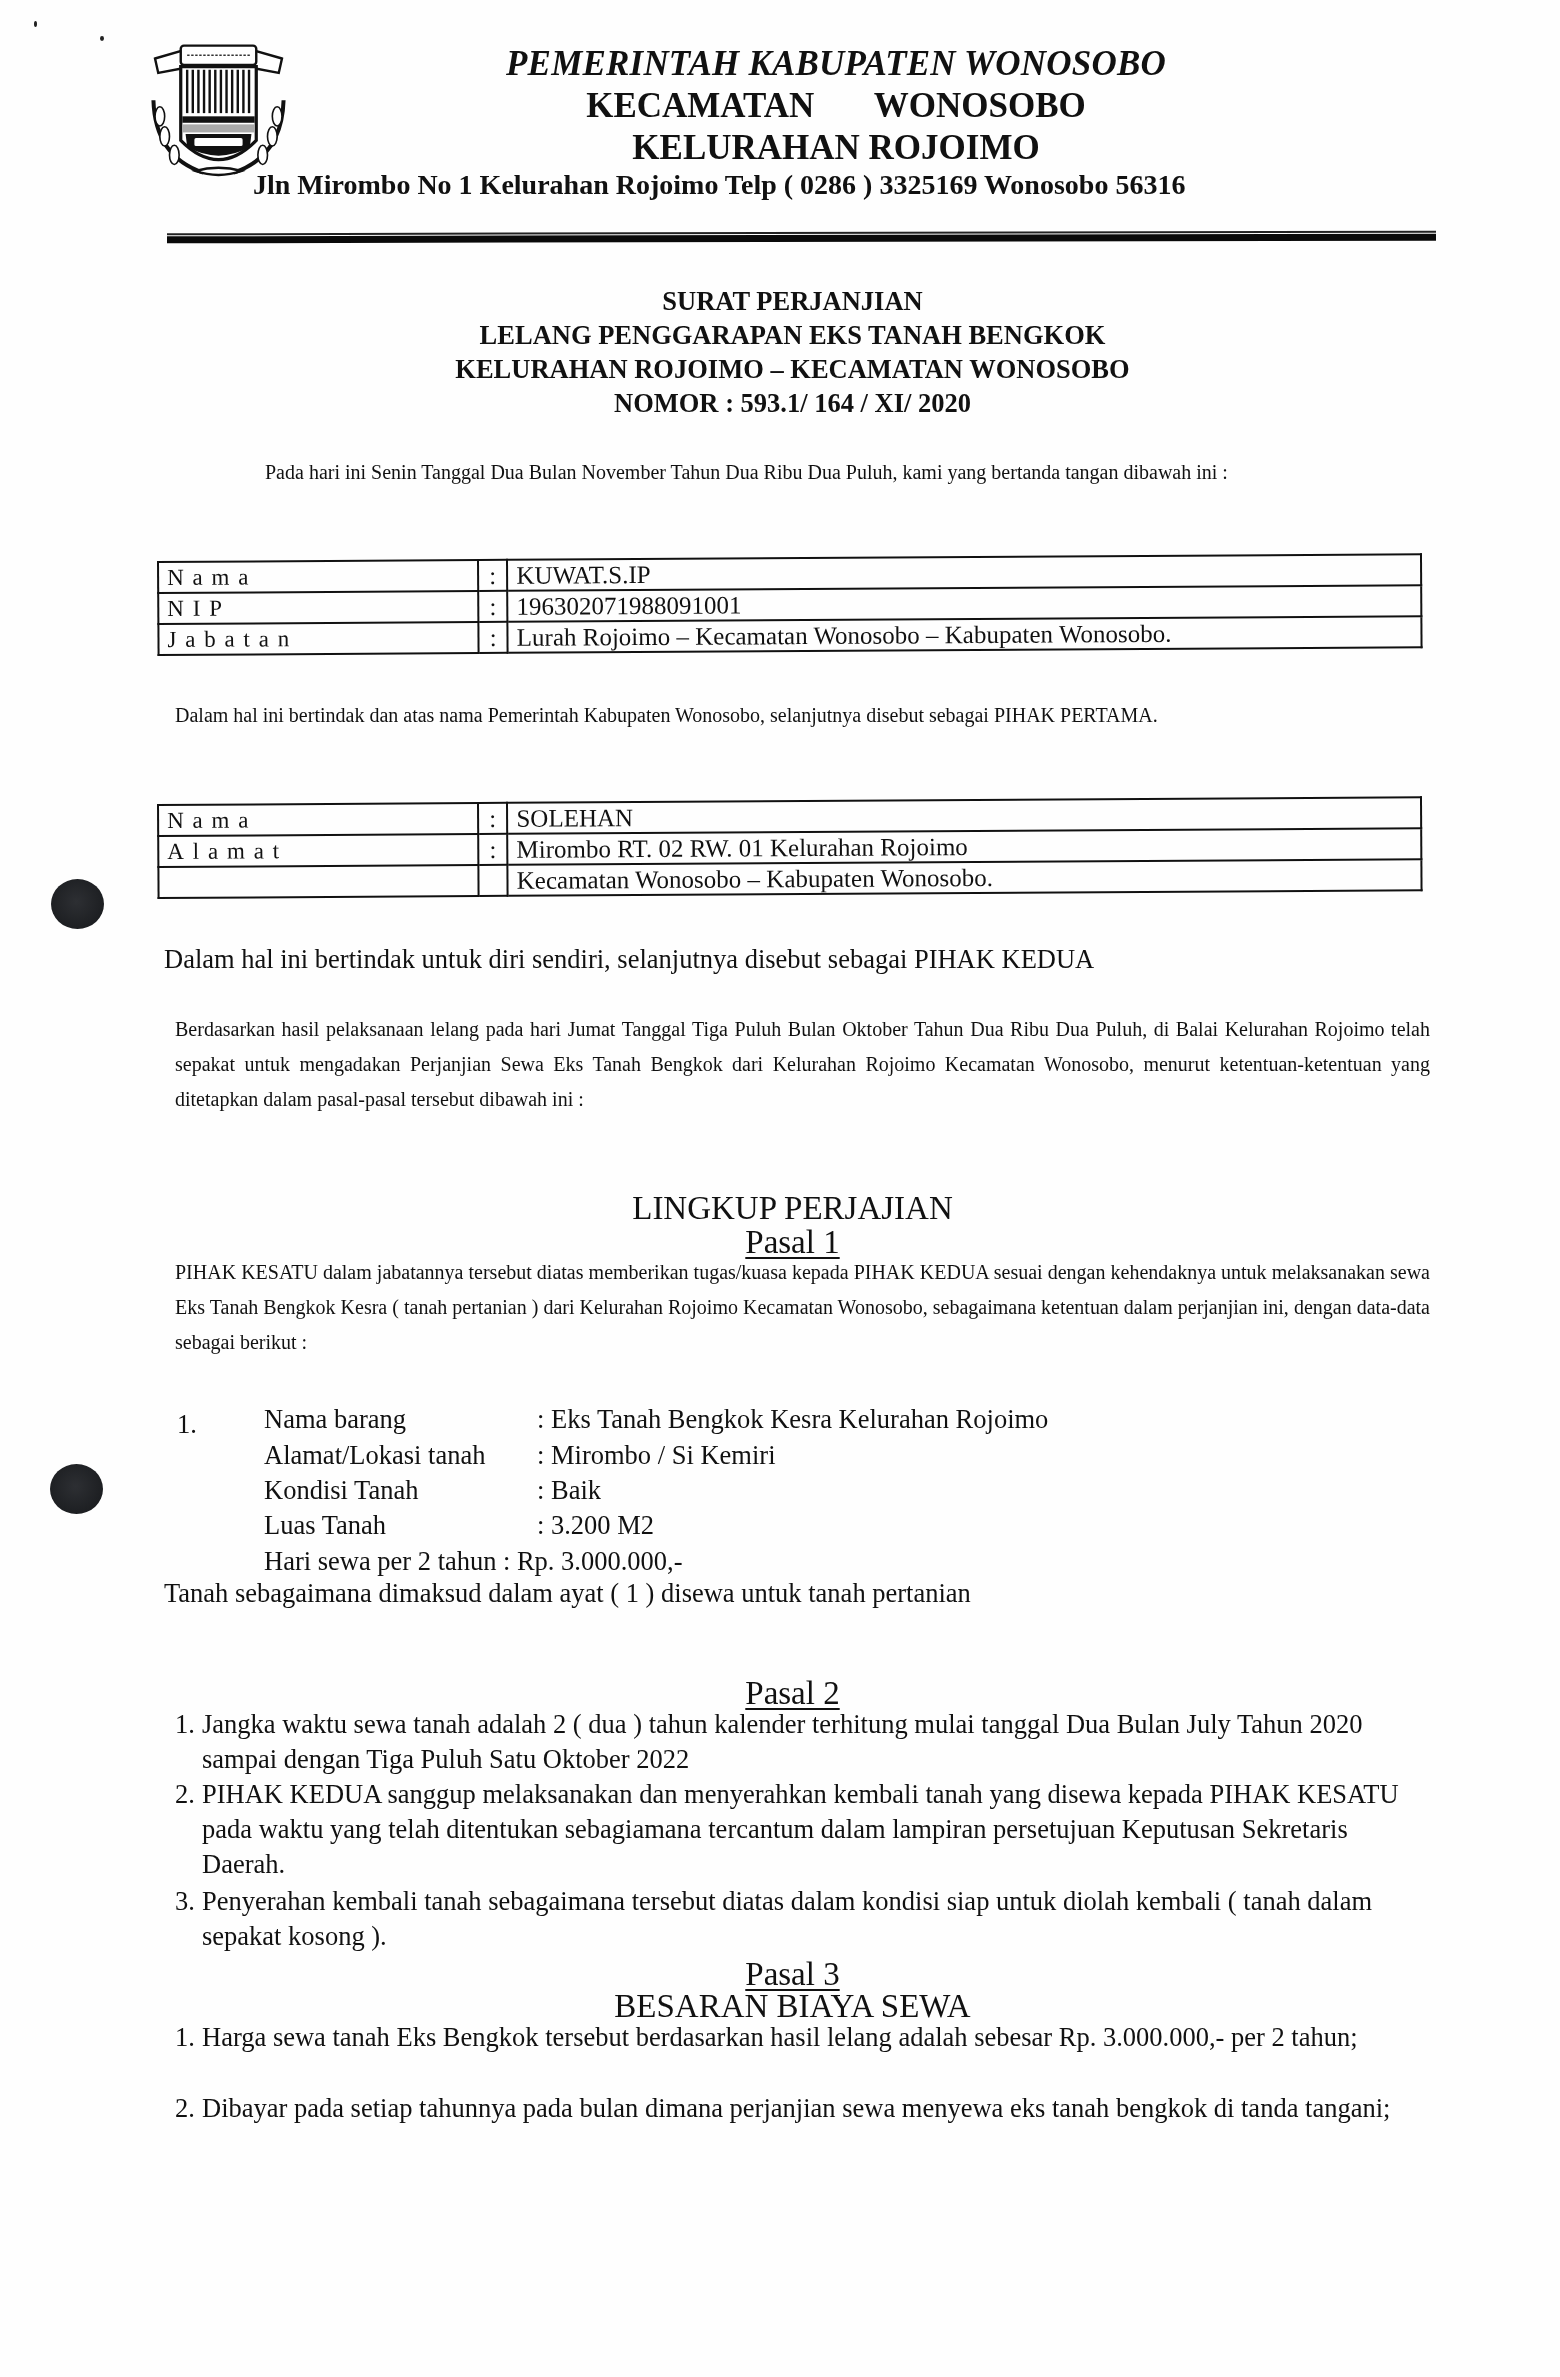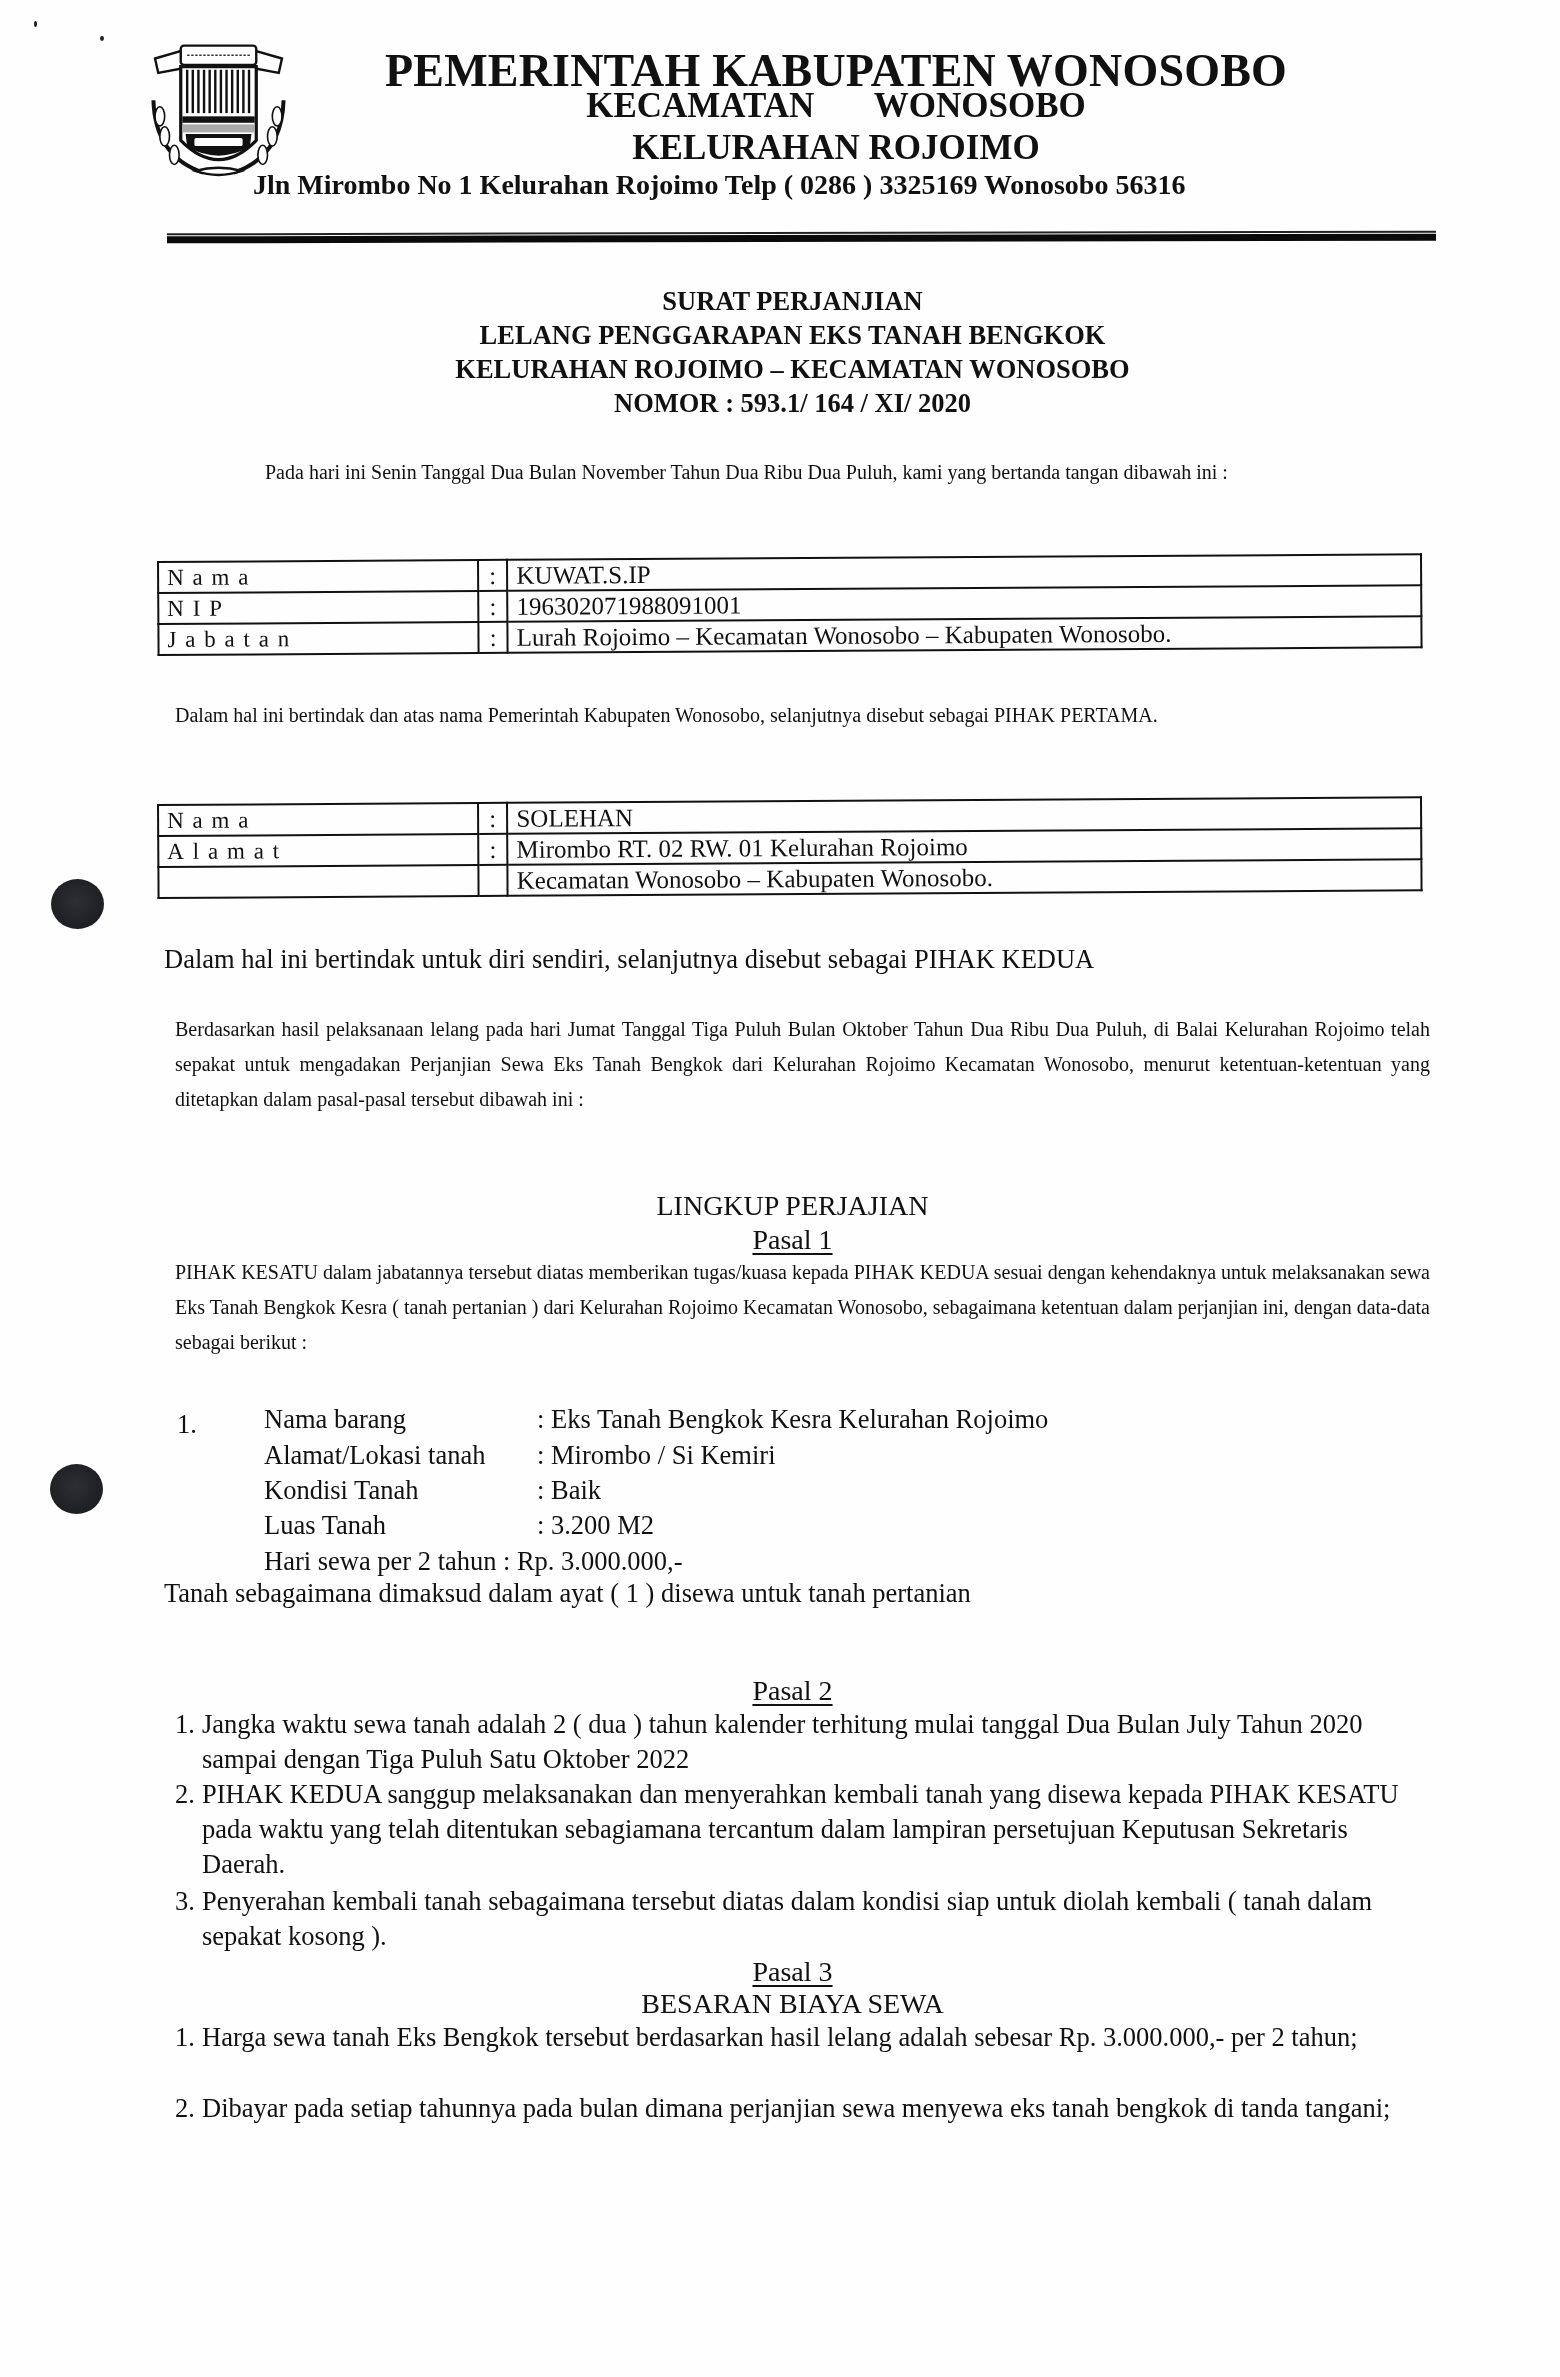--- a/index.html
+++ b/index.html
@@ -11,21 +11,21 @@
   .page { position: absolute; left: 0; top: 0; width: 1560px; height: 2377px; background: #fefefe; }
 
   
   .speck { position: absolute; background: #222; border-radius: 50%; }
   .punch-hole { position: absolute; width: 53px; height: 50px; border-radius: 50%;
     background: radial-gradient(circle at 48% 45%, #2d2f33 0%, #1d1f22 70%, #0e0f10 100%); }
 
   
   .logo { position: absolute; left: 147px; top: 36px; width: 143px; height: 143px; }
   .kop { position: absolute; left: 241px; width: 1190px; text-align: center; font-weight: bold; }
-  .kop-1 { top: 44px; font-size: 46px; letter-spacing: 0.2px; }
+  .kop-1 { top: 44px; font-size: 35px; letter-spacing: 0.2px; font-style: italic; }
   .kop-2 { top: 86px; font-size: 35px; word-spacing: 11.3px; }
   .kop-3 { top: 128px; font-size: 35px; }
   .kop-addr { position: absolute; left: 253px; top: 169px; font-size: 28px; font-weight: bold; white-space: nowrap; }
   .sep { position: absolute; left: 167px; width: 1269px; }
   .sep-thin { top: 232px; height: 2.4px; background: #222; transform: rotate(-0.12deg); }
   .sep-thick { top: 235px; height: 7.2px; background: #0a0a0a; transform: rotate(-0.12deg); }
 
   
   .title { position: absolute; left: 161px; width: 1263px; text-align: center; font-weight: bold; font-size: 26.5px; }
   .t1 { top: 286px; } .t2 { top: 320px; } .t3 { top: 354px; } .t4 { top: 388px; }
@@ -36,21 +36,21 @@
   .line { position: absolute; left: 164px; font-size: 26.5px; white-space: nowrap; }
 
   
   .idtable { position: absolute; left: 157px; width: 1265px; border-collapse: collapse; font-size: 25px; transform: rotate(-0.35deg); transform-origin: left top; }
   .idtable td { border: 2px solid #111; padding: 0 8px; height: 29px; line-height: 29px; vertical-align: middle; }
   .idtable td.lbl { width: 302px; letter-spacing: 8.8px; font-size: 23px; }
   .idtable td.col { width: 14.5px; text-align: center; padding: 0 6.4px; }
   .idtable td.val { }
 
   
-  .head { position: absolute; left: 161px; width: 1263px; text-align: center; font-size: 28px; }
+  .head { position: absolute; left: 161px; width: 1263px; text-align: center; font-size: 33px; }
   .pasal { text-decoration: underline; text-decoration-thickness: 1.6px; text-underline-offset: 4px; }
 
   
   .item-num { position: absolute; left: 177px; font-size: 26.5px; }
   .kv { position: absolute; left: 264px; font-size: 26.5px; white-space: nowrap; }
   .kv .k { display: inline-block; width: 273px; }
   .kv.wide .k { width: auto; margin-right: 6.4px; }
 
   
   .clause { position: absolute; left: 175px; width: 1255px; font-size: 26.5px; line-height: 35px; }

